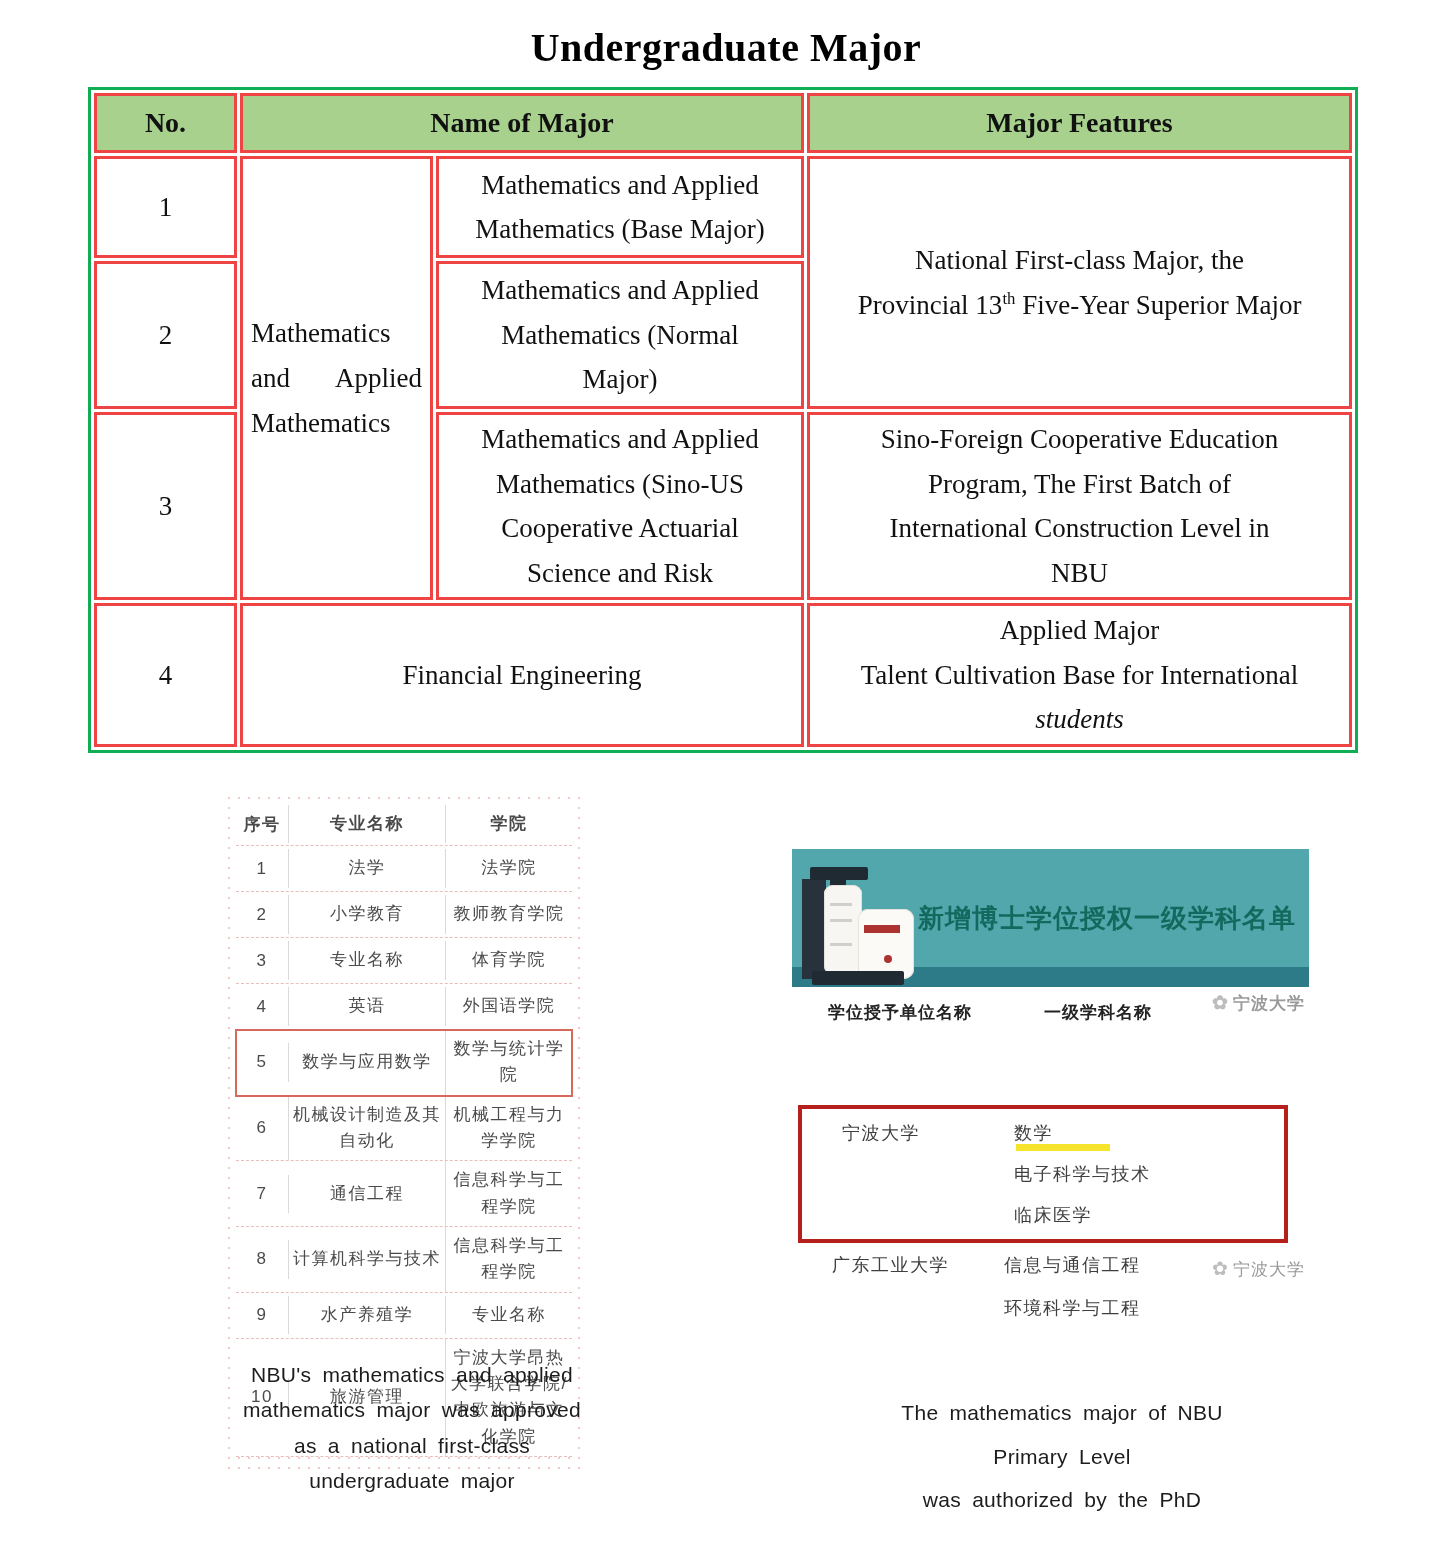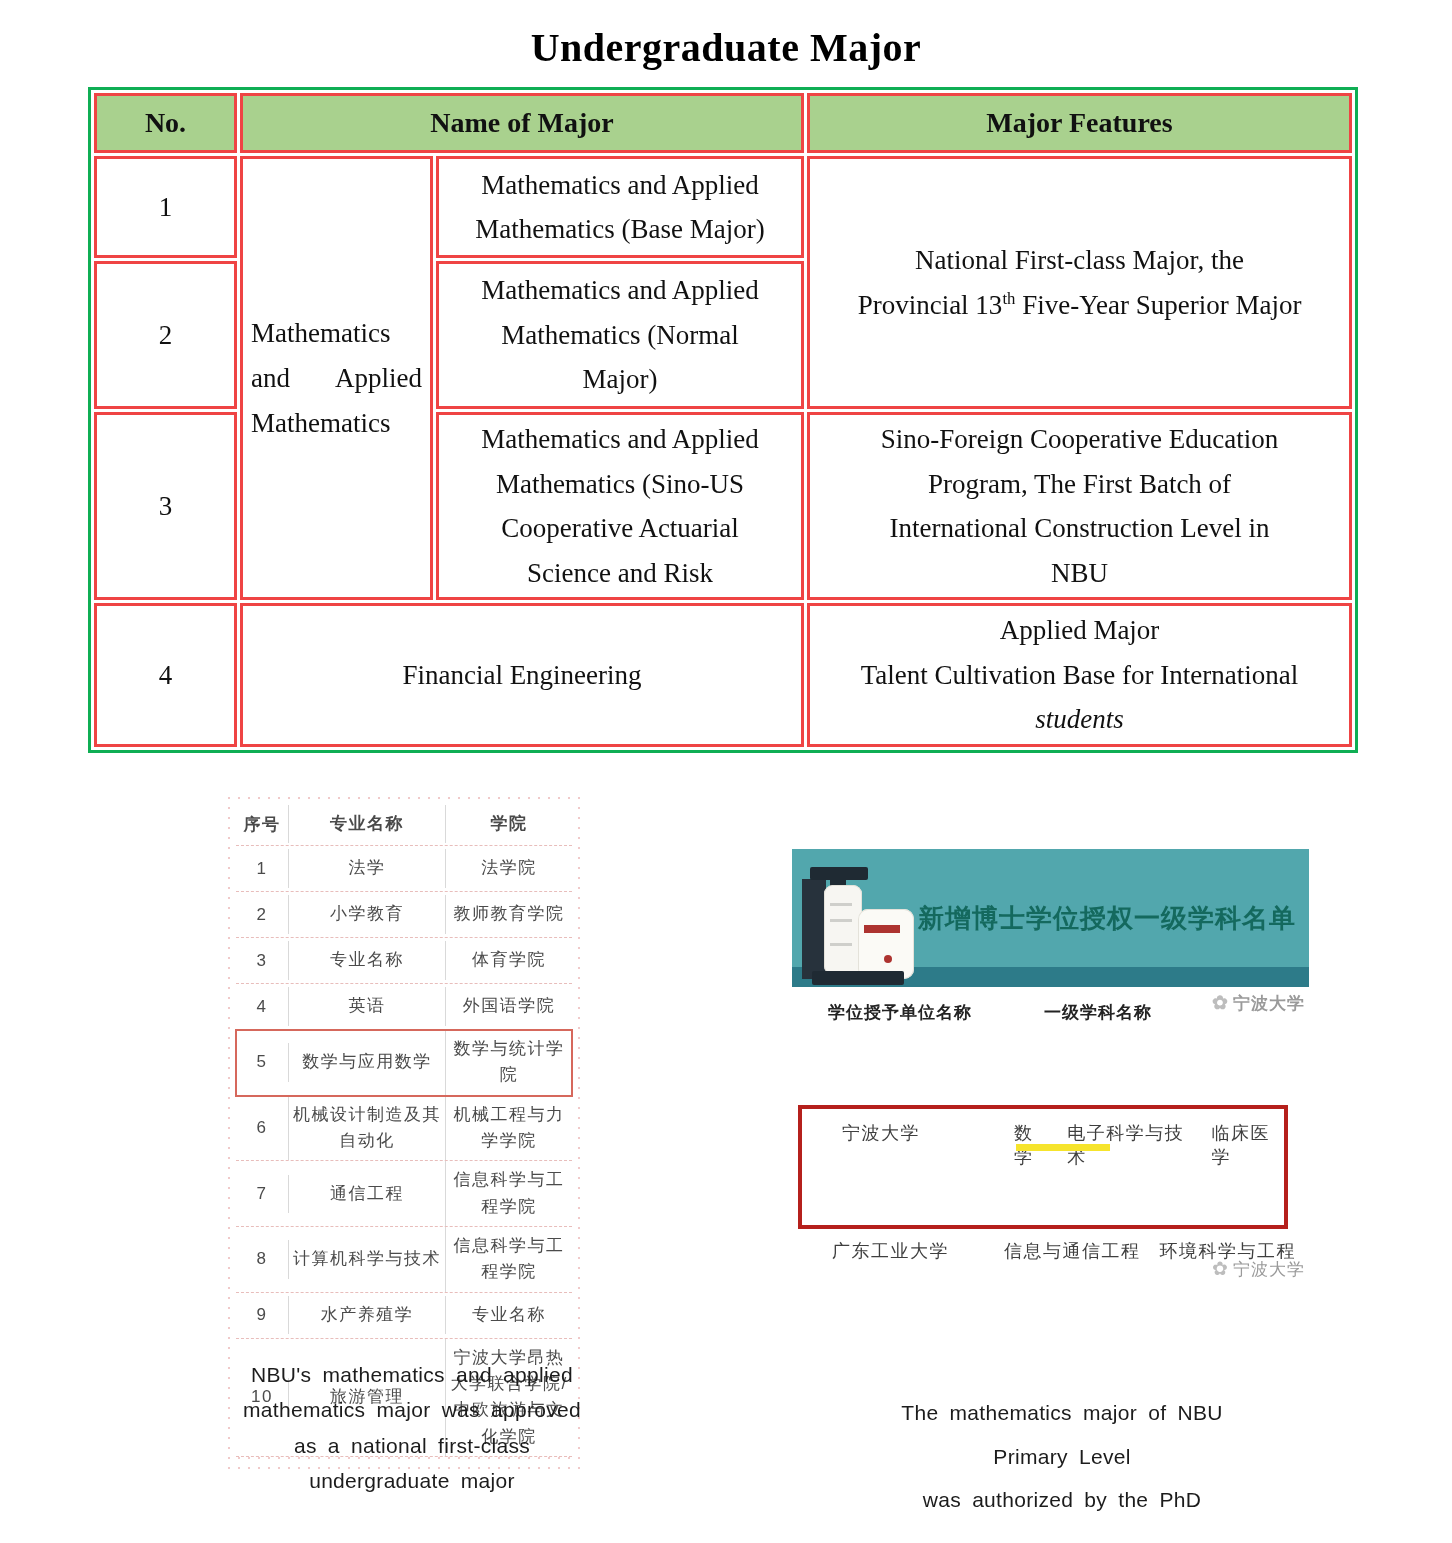--- a/index.html
+++ b/index.html
@@ -86,21 +86,21 @@
   .watermark{color:#9a9a9a;font-size:17px;letter-spacing:1px;white-space:nowrap;}
   .watermark .wm-flower{color:#bdbdbd;font-size:19px;margin-right:4px;}
   .col-headers .wm1{position:absolute;right:4px;top:-8px;}
   
   .red-box{
     margin:80px 0 0 6px;width:490px;min-height:124px;border:4px solid #b5201c;
     display:flex;box-sizing:border-box;padding:12px 0 12px 0;
   }
   .uni-col{width:212px;flex:none;padding-left:40px;box-sizing:border-box;
     font-size:18px;color:#3f3f3f;letter-spacing:1.5px;}
-  .disc-col{display:flex;gap:17px;font-size:18px;color:#3f3f3f;letter-spacing:1.5px;}
+  .disc-col{display:flex;flex-direction:column;gap:17px;font-size:18px;color:#3f3f3f;letter-spacing:1.5px;}
   .math-line{position:relative;width:fit-content;}
   .yellow-bar{position:absolute;left:2px;top:23px;width:94px;height:7px;background:#f6e42c;}
   .gd-row{display:flex;margin-top:10px;}
   .gd-row .disc-col{gap:19px;}
   .wm2{position:absolute;top:408px;right:4px;}
   
   .caption{
     position:absolute;text-align:center;font-family:"Liberation Sans", sans-serif;
     color:#1c1c1c;font-size:21px;word-spacing:5px;letter-spacing:0.3px;
   }

